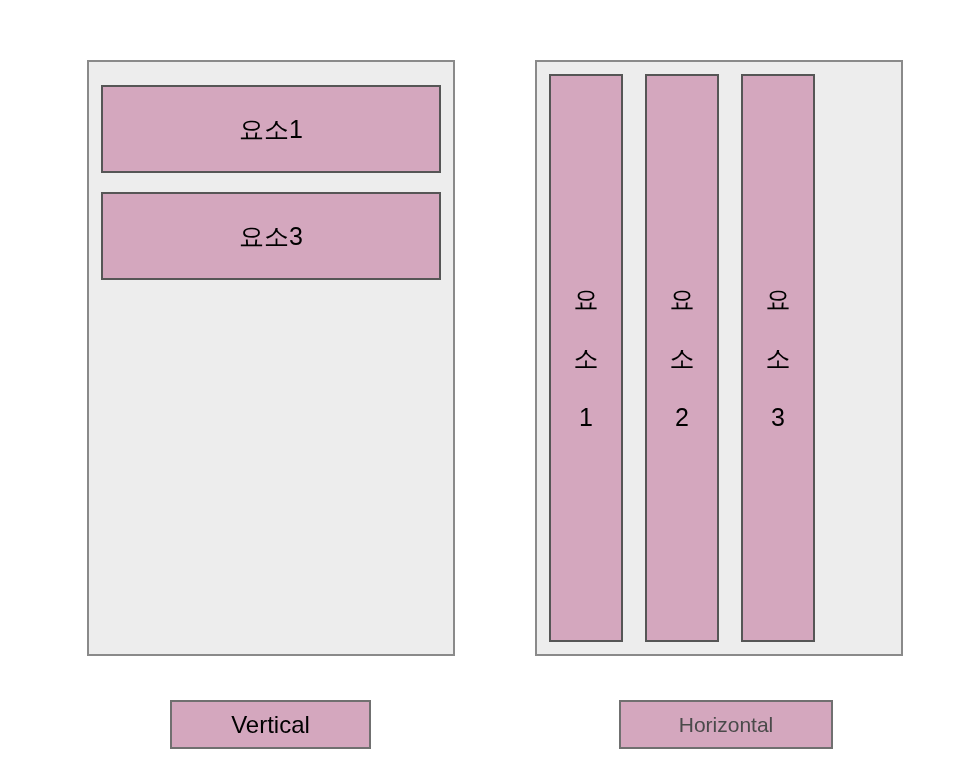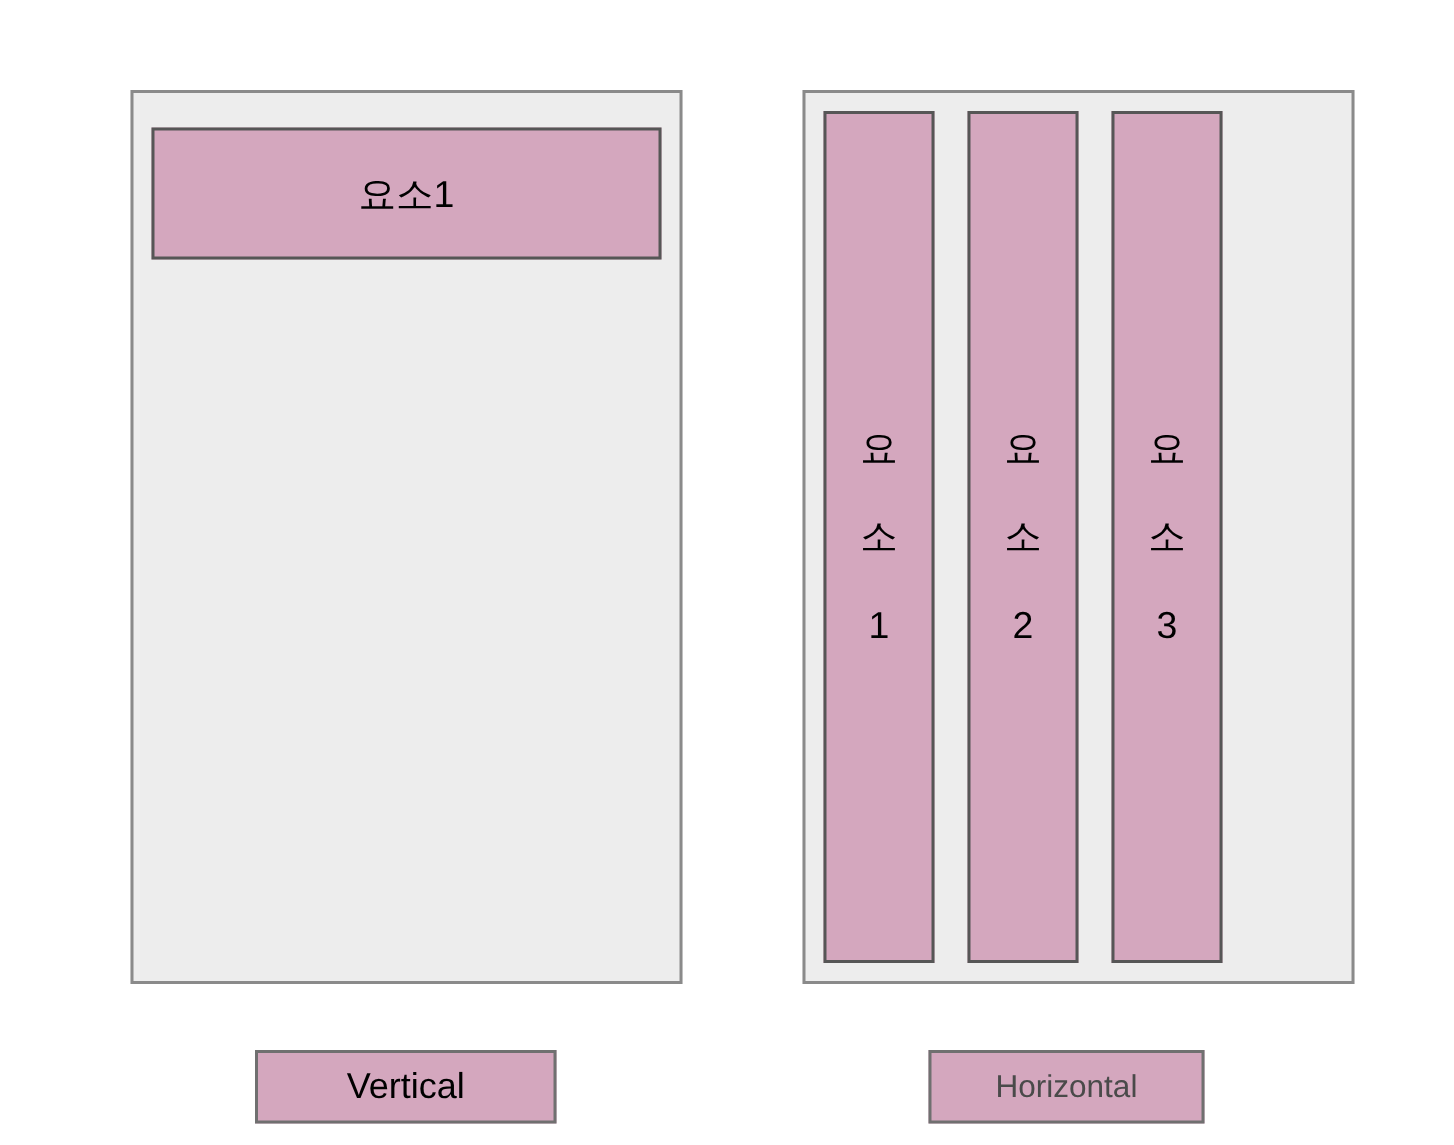--- a/index.html
+++ b/index.html
@@ -83,33 +83,36 @@
     cursor: pointer;
   }
   .demo-button.vertical-btn {
     left: 146px;
     width: 201px;
     font-size: 24px;
     color: var(--vertical-button-text);
   }
   .demo-button.horizontal-btn {
     left: 595px;
-    width: 184px;
+    width: 214px;
     font-size: 21px;
     color: var(--horizontal-button-text);
   }
 </style>
 </head>
 <body>
 
 <div class="stage">
 
   <div class="panel vertical">
     <div class="vitem">
       <span>요소1</span>
+    </div>
+    <div class="vitem">
+      <span>요소3</span>
     </div>
   </div>
 
   <div class="panel horizontal">
     <div class="hitem">
       <span>
           <span class="vchar">요</span>
           <span class="vchar">소</span>
           <span class="vchar">1</span>
         </span>

